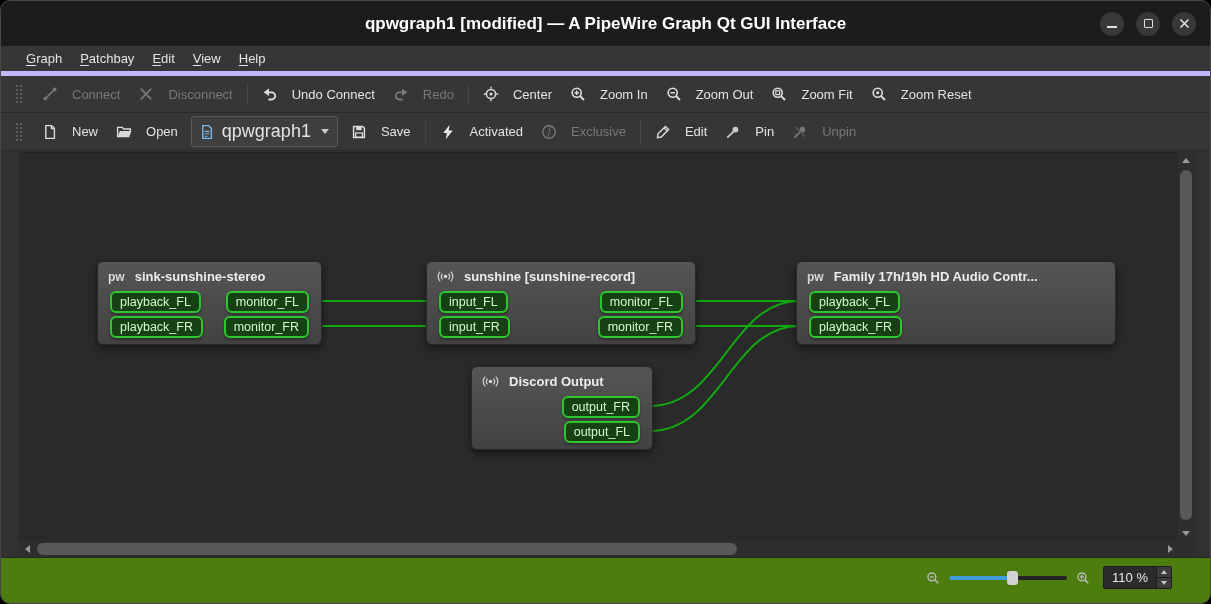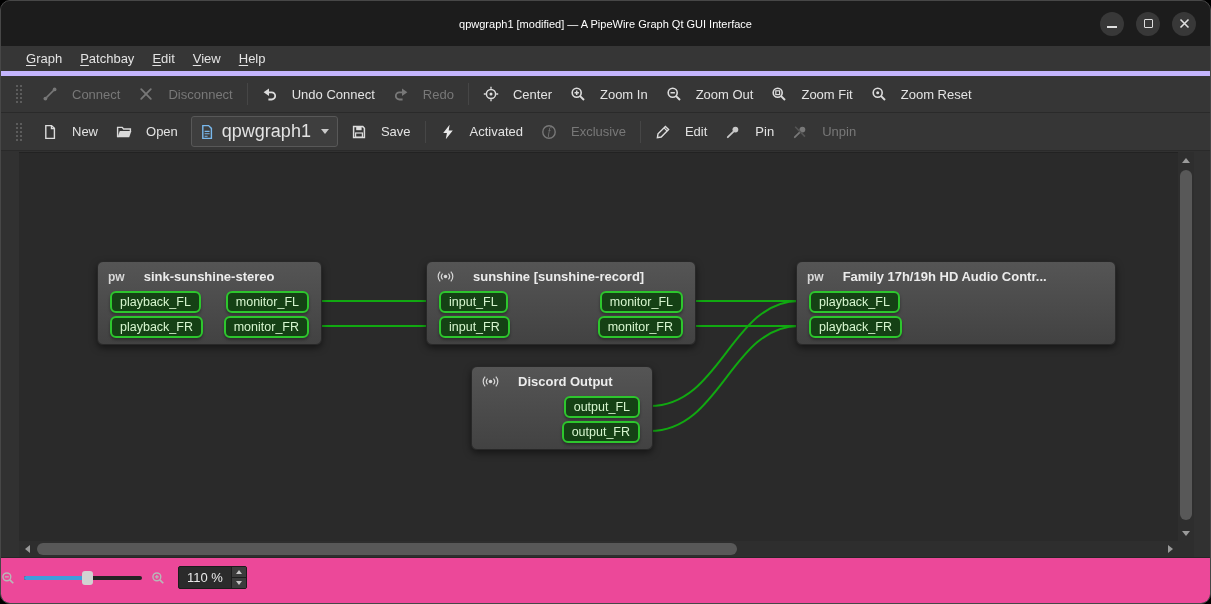--- a/index.html
+++ b/index.html
@@ -1,21 +1,21 @@
 <!DOCTYPE html>
 <html><head>
 <meta charset="utf-8">
 <style>
   * { box-sizing: border-box; margin: 0; padding: 0; }
   html, body { width: 1211px; height: 604px; background: #000; font-family: "Liberation Sans", sans-serif; }
   .window { width: 1211px; height: 604px; border-radius: 10px; overflow: hidden; display: flex; flex-direction: column; background: #323232; border: 1px solid #474747; }
 
   
   .titlebar { height: 45px; background: #1c1c1c; position: relative; display: flex; align-items: center; justify-content: center; flex: 0 0 auto; }
-  .titlebar .title { color: #fff; font-size: 11px; font-weight: normal; }
+  .titlebar .title { color: #fff; font-size: 17px; font-weight: bold; }
   .win-controls { position: absolute; right: 14px; display: flex; gap: 12px; }
   .win-btn { width: 24px; height: 24px; border-radius: 50%; background: #383838; display: flex; align-items: center; justify-content: center; }
   .icon-min { width: 10px; height: 2px; background: #dfdfdf; margin-top: 7px; }
   .icon-max { width: 9px; height: 9px; border: 1.5px solid #dfdfdf; border-radius: 1px; }
 
   
   .menubar { height: 30px; background: #363636; border-bottom: 5px solid #c4b5fd; display: flex; align-items: center; padding-left: 16px; flex: 0 0 auto; }
   .menu-item { color: #e3e3e3; font-size: 13px; padding: 5px 9px; border-radius: 3px; }
   .menu-item u { text-underline-offset: 2px; }
 
@@ -31,41 +31,41 @@
   .combo { display: flex; align-items: center; gap: 7px; margin: 0 4px; padding: 4px 8px 4px 7px; background: #3e3e3e; border: 1px solid #585858; border-radius: 3px; color: #e3e3e3; font-size: 18px; }
   .combo-arrow { width: 0; height: 0; border-left: 4px solid transparent; border-right: 4px solid transparent; border-top: 5px solid #c9c9c9; margin-left: 3px; }
 
   
   .central { position: relative; height: 406px; background: #313131; flex: 0 0 auto; }
   .viewport { position: absolute; left: 18px; top: 1px; width: 1159px; height: 389px; background: #2a2a2a; border-top: 1px solid #222; overflow: hidden; }
   .links-svg { position: absolute; left: 0; top: 0; }
   .link { fill: none; stroke: #11a911; stroke-width: 2; }
 
   .node { position: absolute; border-radius: 6px; border: 1px solid #282828; background: linear-gradient(#555, #424242); box-shadow: 0 3px 7px rgba(0,0,0,.5); padding-bottom: 3px; }
-  .node-header { height: 29px; display: flex; align-items: center; gap: 19px; padding: 6px 10px; color: #ececec; font-size: 13px; font-weight: bold; white-space: nowrap; overflow: hidden; }
+  .node-header { height: 29px; display: flex; align-items: center; gap: 10px; padding: 6px 10px; color: #ececec; font-size: 13px; font-weight: bold; white-space: nowrap; overflow: hidden; }
   .pw-glyph { font-size: 12px; font-weight: bold; color: #d8d8d8; }
   .port-row { height: 22px; margin-bottom: 3px; padding: 0 12px; display: flex; justify-content: space-between; }
   .port-row.only-in { justify-content: flex-start; }
   .port-row.only-out { justify-content: flex-end; }
   .port { display: flex; align-items: center; padding: 0 8px; font-size: 12.5px; color: #d7f6cf; background: #154115; border: 2px solid #2dc62d; border-radius: 6px; box-shadow: 0 2px 3px rgba(0,0,0,.35); white-space: nowrap; }
 
   
   .hscroll { position: absolute; left: 18px; top: 390px; width: 1159px; height: 16px; background: #2e2e2e; }
   .vscroll { position: absolute; left: 1177px; top: 1px; width: 16px; height: 389px; background: #2e2e2e; }
   .sb-corner { position: absolute; left: 1177px; top: 390px; width: 16px; height: 16px; background: #2e2e2e; }
   .sb-btn { position: absolute; width: 16px; height: 16px; display: flex; align-items: center; justify-content: center; }
   .tri-left  { width: 0; height: 0; border-top: 4px solid transparent; border-bottom: 4px solid transparent; border-right: 5px solid #9a9a9a; }
   .tri-right { width: 0; height: 0; border-top: 4px solid transparent; border-bottom: 4px solid transparent; border-left: 5px solid #9a9a9a; }
   .tri-up    { width: 0; height: 0; border-left: 4px solid transparent; border-right: 4px solid transparent; border-bottom: 5px solid #9a9a9a; }
   .tri-down  { width: 0; height: 0; border-left: 4px solid transparent; border-right: 4px solid transparent; border-top: 5px solid #9a9a9a; }
   .h-thumb { position: absolute; left: 18px; top: 2px; height: 12px; width: 700px; background: #585858; border-radius: 6px; }
   .v-thumb { position: absolute; top: 18px; left: 2px; width: 12px; height: 350px; background: #585858; border-radius: 6px; }
 
   
-  .statusbar { height: 48px; background: #ec4899; border-top: 1px solid #262626; display: flex; align-items: center; gap: 9px; padding: 0 38px 8px 0; flex: 0 0 auto; }
+  .statusbar { height: 48px; background: #4d7c0f; border-top: 1px solid #262626; display: flex; align-items: center; justify-content: flex-end; gap: 9px; padding: 0 38px 8px 0; flex: 0 0 auto; }
   .zoom-slider { position: relative; width: 118px; height: 16px; }
   .zoom-track { position: absolute; top: 6px; left: 0; width: 100%; height: 4px; background: #242424; border-radius: 2px; }
   .zoom-fill { width: 53%; height: 100%; background: #3f9ddc; border-radius: 2px; }
   .zoom-handle { position: absolute; left: calc(53% - 5px); top: 1px; width: 11px; height: 14px; background: #d2d2d2; border-radius: 3px; }
   .spinbox { display: flex; align-items: stretch; height: 23px; background: #2b2b2b; border: 1px solid #1c1c1c; border-radius: 2px; margin-left: 4px; }
   .spin-value { display: flex; align-items: center; padding: 0 8px; color: #eaeaea; font-size: 13px; }
   .spin-arrows { display: flex; flex-direction: column; width: 15px; border-left: 1px solid #1c1c1c; }
   .spin-up, .spin-down { flex: 1; display: flex; align-items: center; justify-content: center; background: #3c3c3c; }
   .spin-up { border-bottom: 1px solid #1c1c1c; }
   .spin-up::after  { content: ""; border-left: 3.5px solid transparent; border-right: 3.5px solid transparent; border-bottom: 4px solid #c6c6c6; }
@@ -331,24 +331,24 @@
 
       <div class="node" style="left:452px; top:213px; width:182px;">
         <div class="node-header">
           <svg width="17" height="15" viewBox="0 0 17 15">
               <circle cx="8.5" cy="7.5" r="1.8" fill="#d6d6d6"></circle>
               <path d="M5.6 4.6 A4.3 4.3 0 0 0 5.6 10.4 M3.2 2.6 A7 7 0 0 0 3.2 12.4 M11.4 4.6 A4.3 4.3 0 0 1 11.4 10.4 M13.8 2.6 A7 7 0 0 1 13.8 12.4" fill="none" stroke="#d6d6d6" stroke-width="1.2"></path>
             </svg>
           <span>Discord Output</span>
         </div>
         <div class="port-row only-out">
+          <span class="port">output_FR</span>
+        </div>
+        <div class="port-row only-out">
           <span class="port">output_FL</span>
-        </div>
-        <div class="port-row only-out">
-          <span class="port">output_FR</span>
         </div>
       </div>
     </div>
 
     <div class="hscroll">
       <div class="sb-btn" style="left:0; top:0;">
           <span class="tri-left"></span>
         </div>
       <div class="h-thumb"></div>
       <div class="sb-btn" style="right:0; top:0;">

